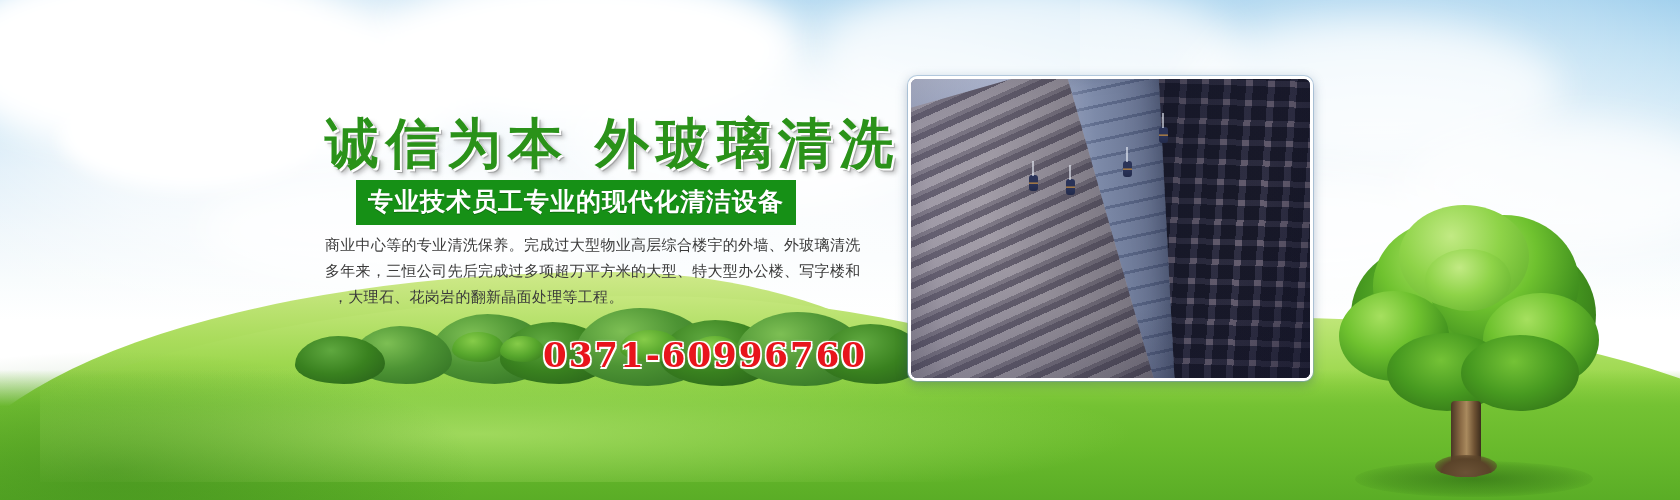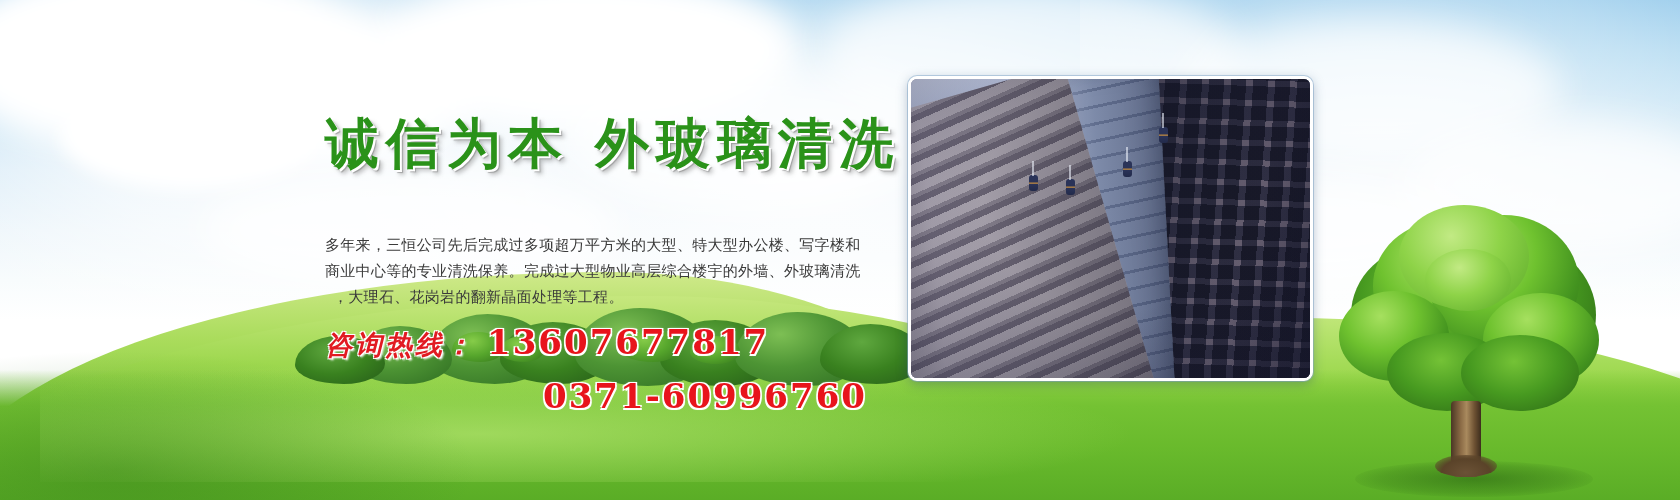--- a/index.html
+++ b/index.html
@@ -328,32 +328,31 @@
     <div class="canopy light" style="left:92px;  top:44px;  width:86px;  height:62px;"></div>
     <div class="trunk"></div>
   </div>
 
   <div class="content">
 
     <div class="headline">
       <span>诚信为本</span><span class="gap"></span><span>外玻璃清洗</span>
     </div>
 
+    <div class="subbar">
+      <span class="sub-text">专业技术员工专业的现代化清洁设备</span>
+    </div>
 
     <div class="paragraph">
+      <span class="pline">商业中心等的专业清洗保养。完成过大型物业高层综合楼宇的外墙、外玻璃清洗</span>
       <span class="pline">多年来，三恒公司先后完成过多项超万平方米的大型、特大型办公楼、写字楼和</span>
-      <span class="pline">商业中心等的专业清洗保养。完成过大型物业高层综合楼宇的外墙、外玻璃清洗</span>
       <span class="pline indent">，大理石、花岗岩的翻新晶面处理等工程。</span>
     </div>
 
     <div class="phone-wrap">
-      <div class="phone-row-1">
-        <span class="hotline-label">咨询热线：</span>
-        <span class="phone-num">13607677817</span>
-      </div>
       <span class="phone-num second">0371-60996760</span>
     </div>
 
   </div>
 
   <div class="photo">
     <div class="photo-inner">
       <div class="ph-sky"></div>
       <div class="ph-right"></div>
       <div class="ph-right-shade"></div>

